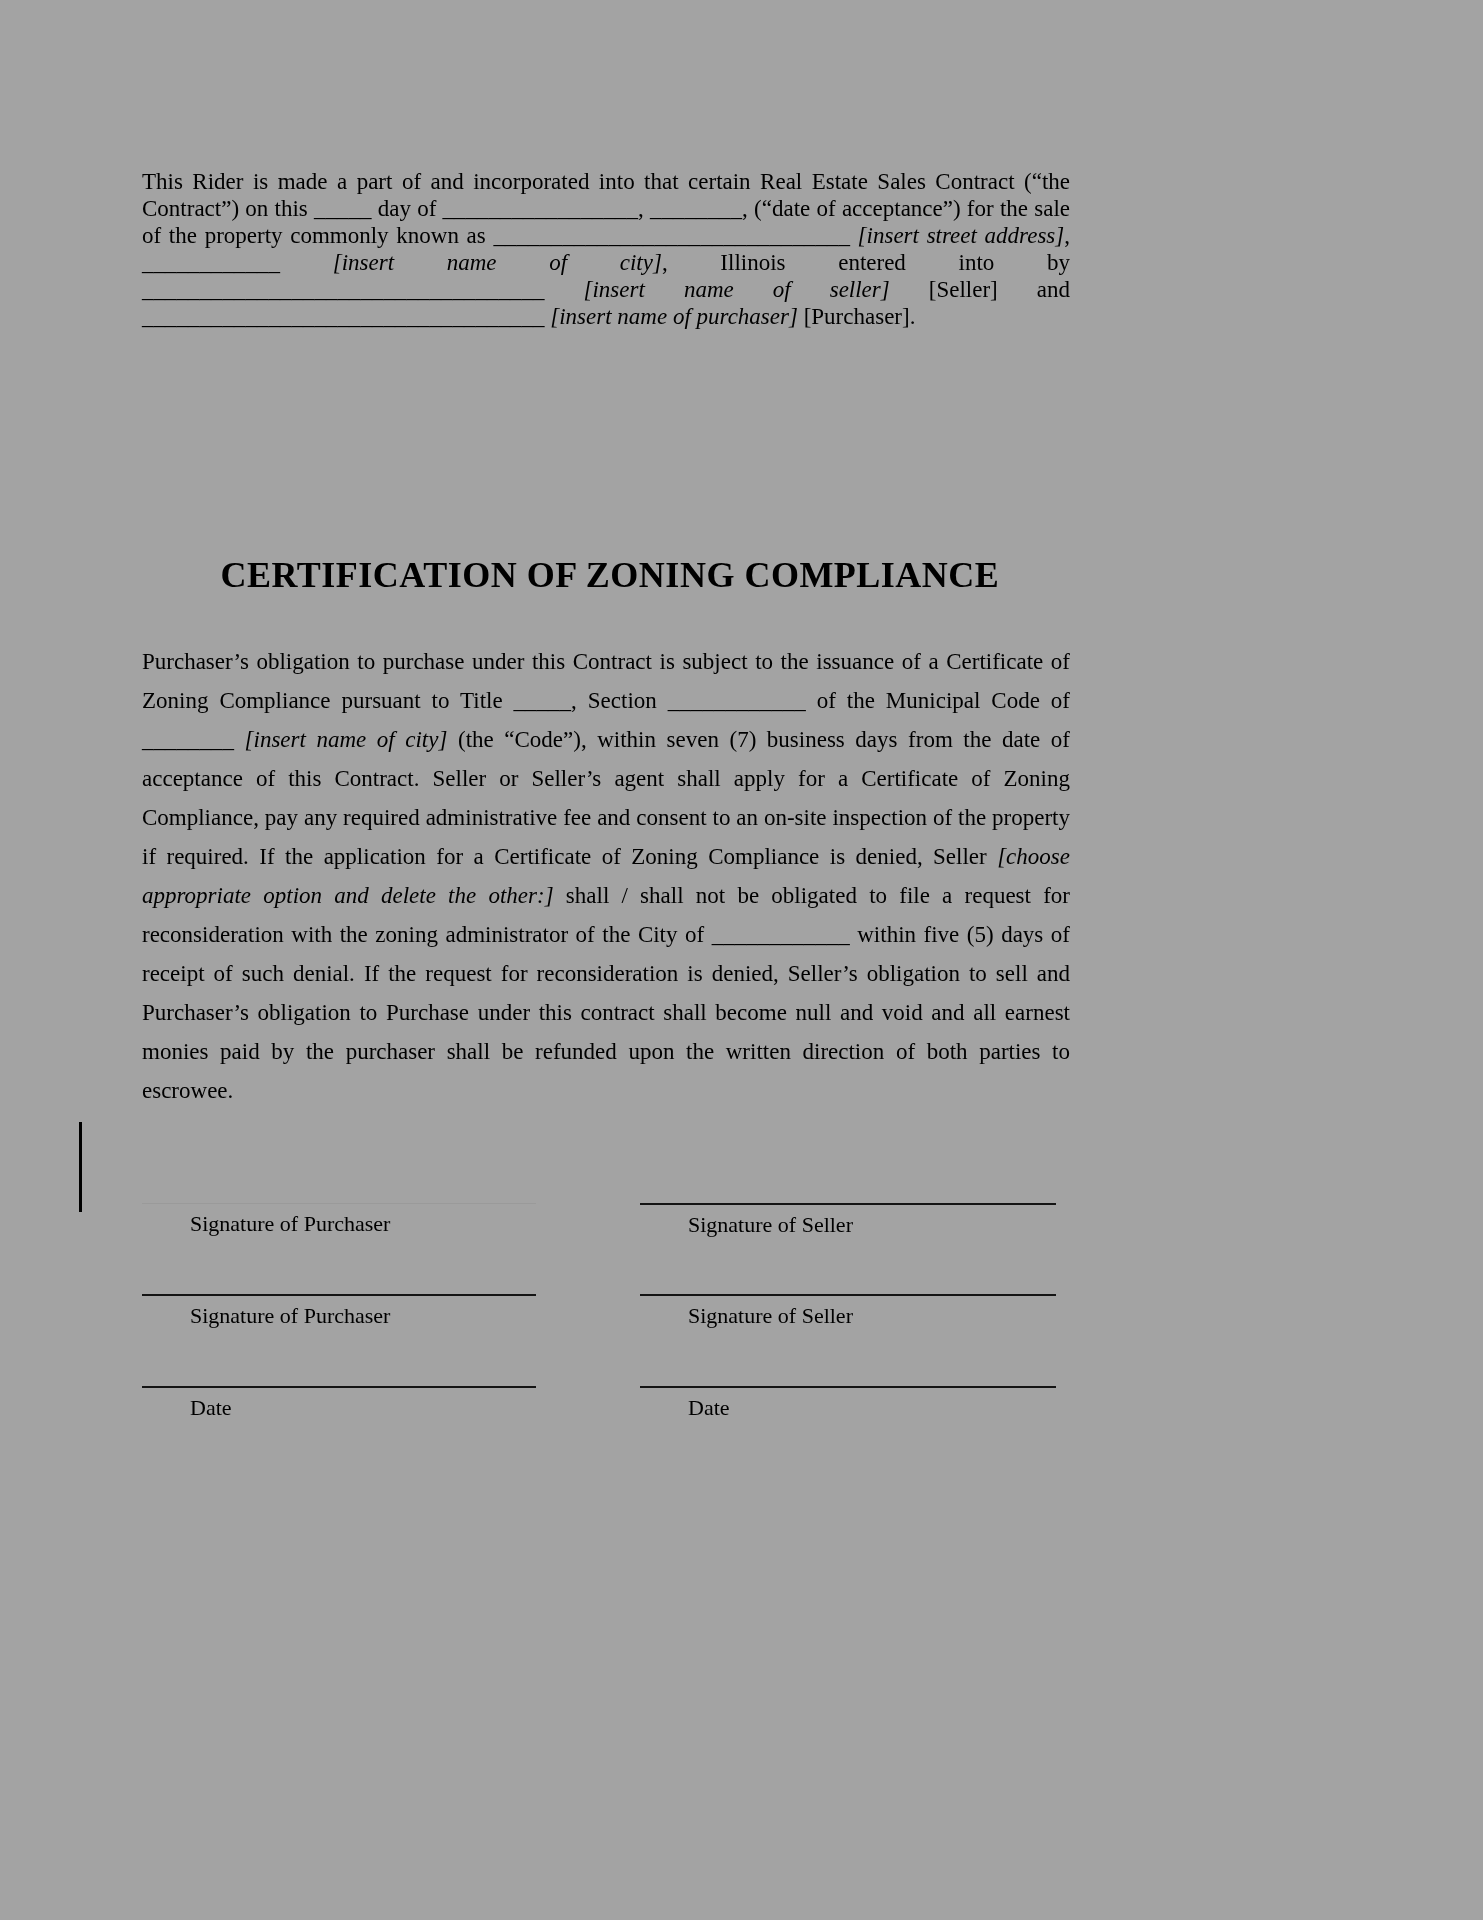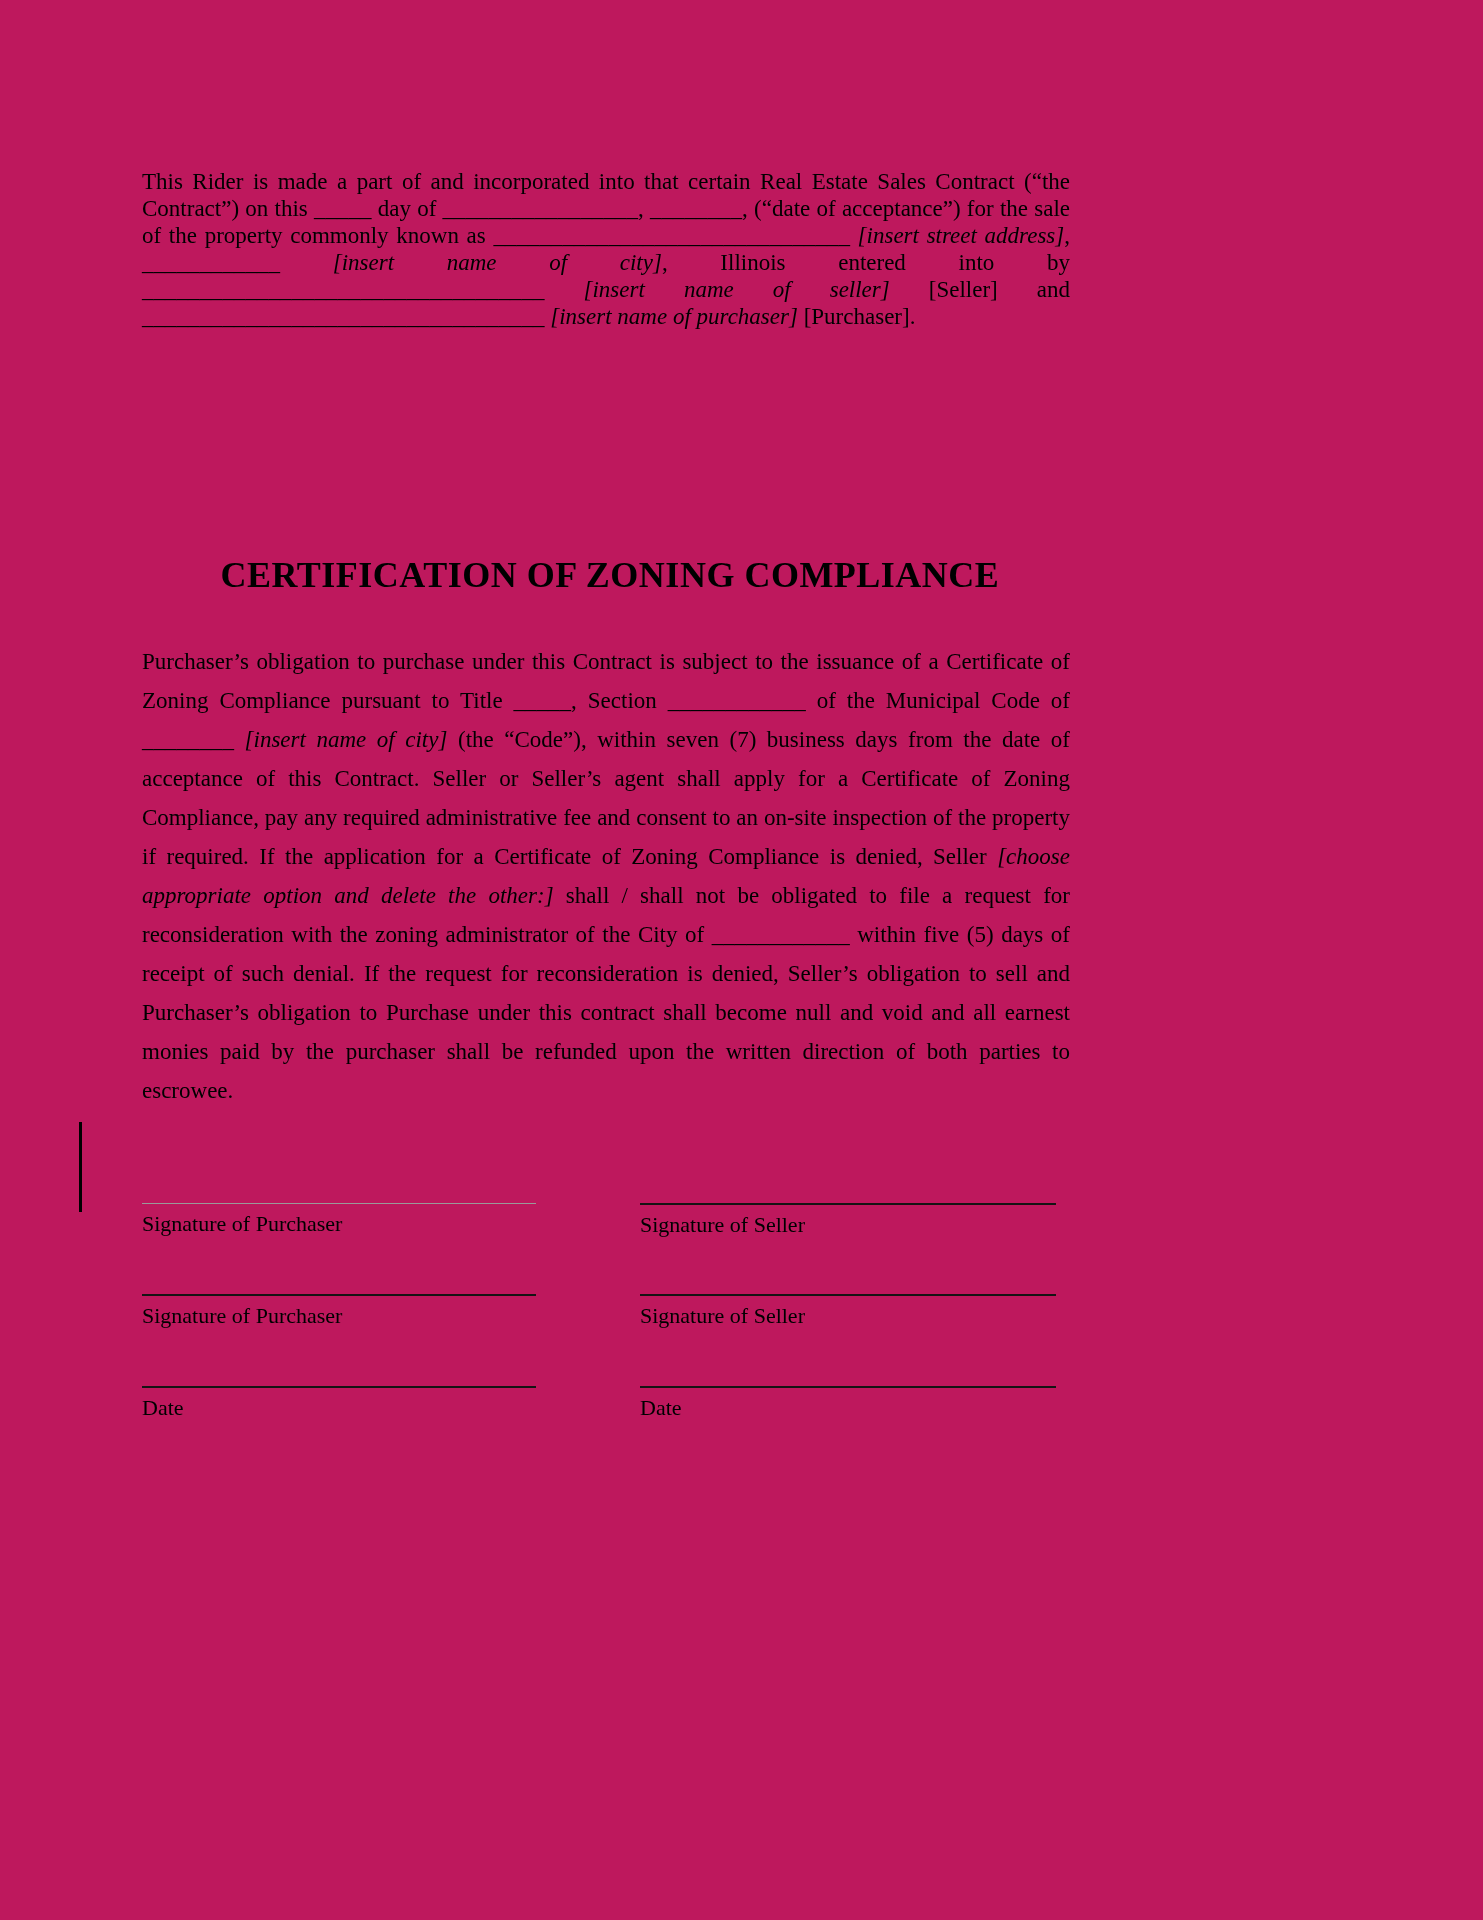--- a/index.html
+++ b/index.html
@@ -1,20 +1,20 @@
 <!DOCTYPE html>
 <html><head>
 <meta charset="utf-8">
 <style>
   html, body { margin: 0; padding: 0; background: #ffffff; }
   .page {
     position: relative;
     width: 1483px;
     height: 1920px;
-    background: #be185d;
+    background: #a3a3a3;
     color: #000000;
     font-family: "Liberation Serif", serif;
     overflow: hidden;
   }
   .para {
     position: absolute;
     left: 142px;
     width: 928px;
     margin: 0;
     text-align: justify;
@@ -40,21 +40,21 @@
     position: absolute;
     left: 79px;
     top: 1122px;
     width: 3px;
     height: 90px;
     background: #000000;
   }
   .sig-row { position: absolute; }
   .sig-line { height: 0; border-top: 2px solid #141414; }
   .sig-line.light { border-top: 1px solid #9a9a9a; }
-  .sig-label { font-size: 22px; margin-top: 7px; }
+  .sig-label { font-size: 22px; margin-top: 7px; margin-left: 48px; }
   .row-a { top: 1203px; }
   .row-b { top: 1294px; }
   .row-c { top: 1386px; }
   .col-l { left: 142px; width: 394px; }
   .col-r { left: 640px; width: 416px; }
 </style>
 </head>
 <body>
 
 <div class="page">

